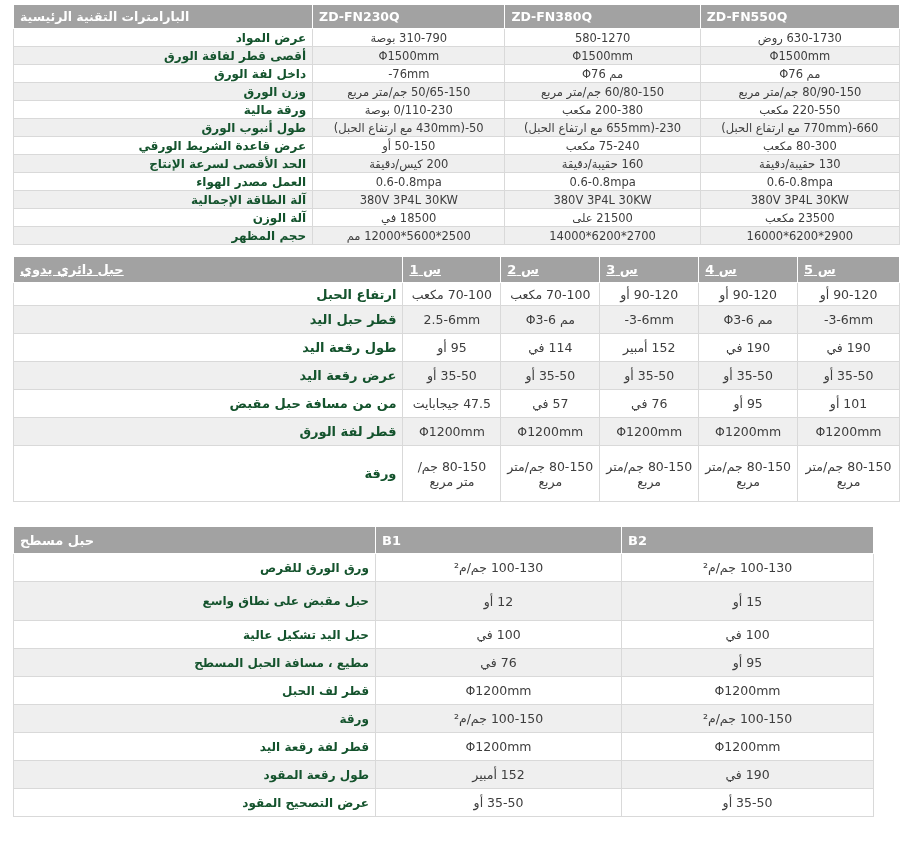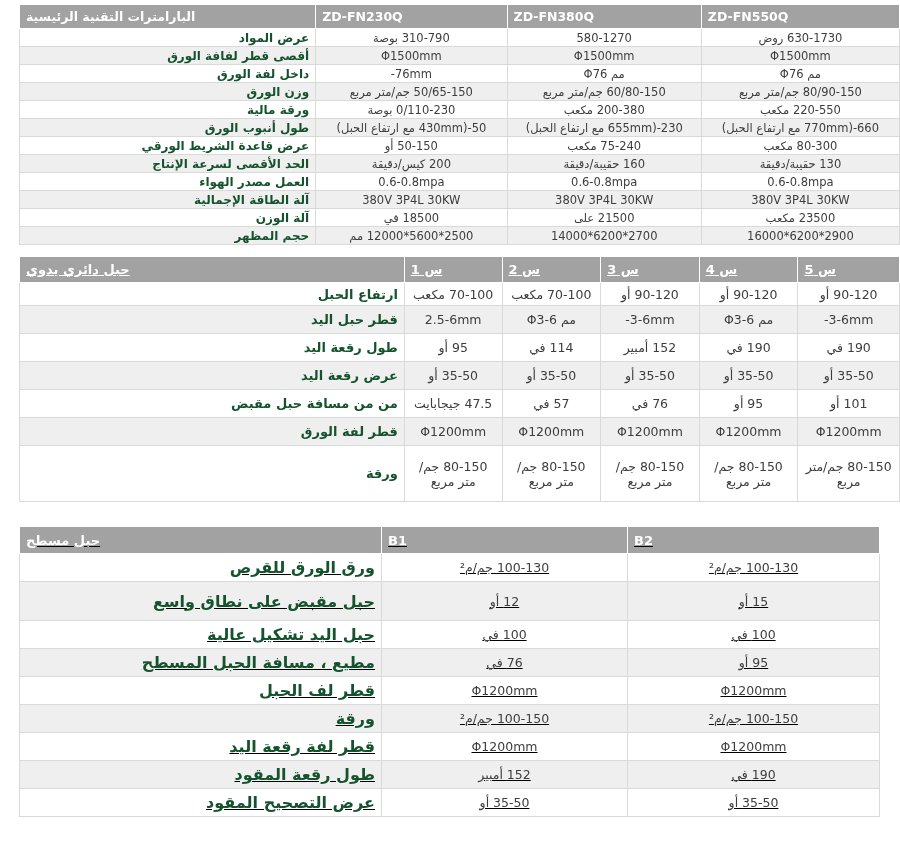--- a/index.html
+++ b/index.html
@@ -4,21 +4,21 @@
 <style>
   html,body{margin:0;padding:0;}
   body{
     width:900px;height:842px;background:#ffffff;
     font-family:"DejaVu Sans",sans-serif;
     -webkit-font-smoothing:antialiased;
   }
   .page{width:900px;height:842px;overflow:hidden;}
   table{
     border-collapse:collapse;table-layout:fixed;
-    margin-left:19px;border-spacing:0;
+    margin-left:13px;border-spacing:0;
   }
   th,td{
     direction:rtl;
     overflow:hidden;white-space:normal;
     padding:0 6px;
     border:1px solid #d9d9d9;
     font-weight:normal;
     vertical-align:middle;
   }
   thead th{
@@ -31,23 +31,23 @@
   }
   td{text-align:center;color:#3d3d3d;}
   tbody tr:nth-child(even){background:#efefef;}
   tbody tr:nth-child(odd){background:#ffffff;}
   .t1{margin-top:4px;font-size:11.5px;}
   .t1 thead th{font-size:12.5px;}
   .t1 tbody th.lbl{font-size:12px;}
   .t2{margin-top:11px;font-size:12.5px;}
   .t2 thead th{font-size:13px;text-decoration:underline;}
   .t2 tbody th.lbl{font-size:13px;}
-  .t3{margin-top:24px;font-size:12.5px;text-decoration:underline;}
+  .t3{margin-top:24px;font-size:12.5px;}
   .t3 thead th{font-size:13px;}
-  .t3 tbody th.lbl{font-size:16px;}
+  .t3 tbody th.lbl{font-size:12px;}
 </style>
 </head>
 <body>
 
 <div class="page">
   <table class="t1">
       <colgroup>
         <col style="width: 304px;">
         <col style="width: 194px;">
         <col style="width: 197px;">

